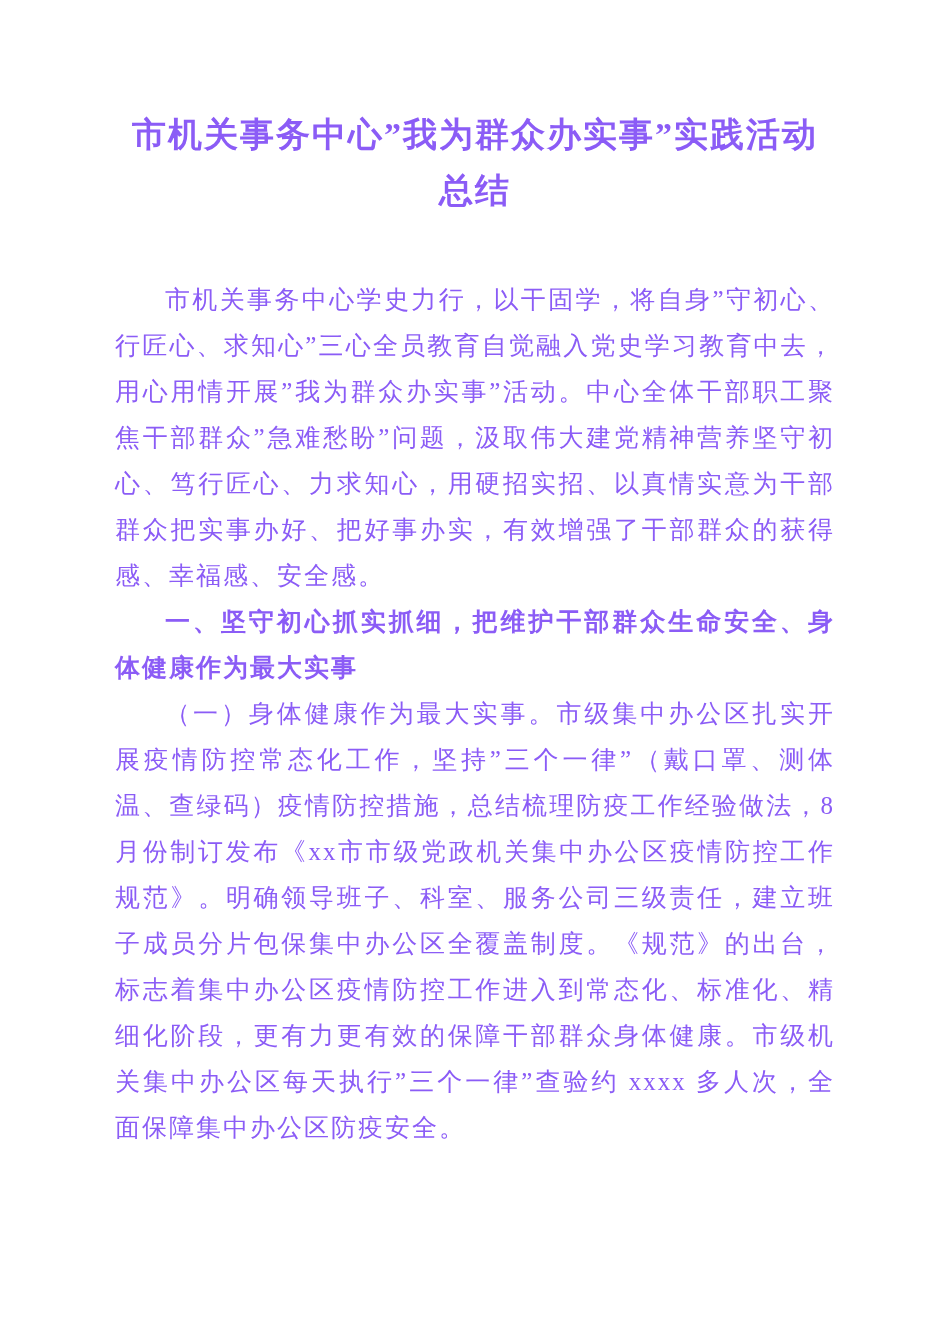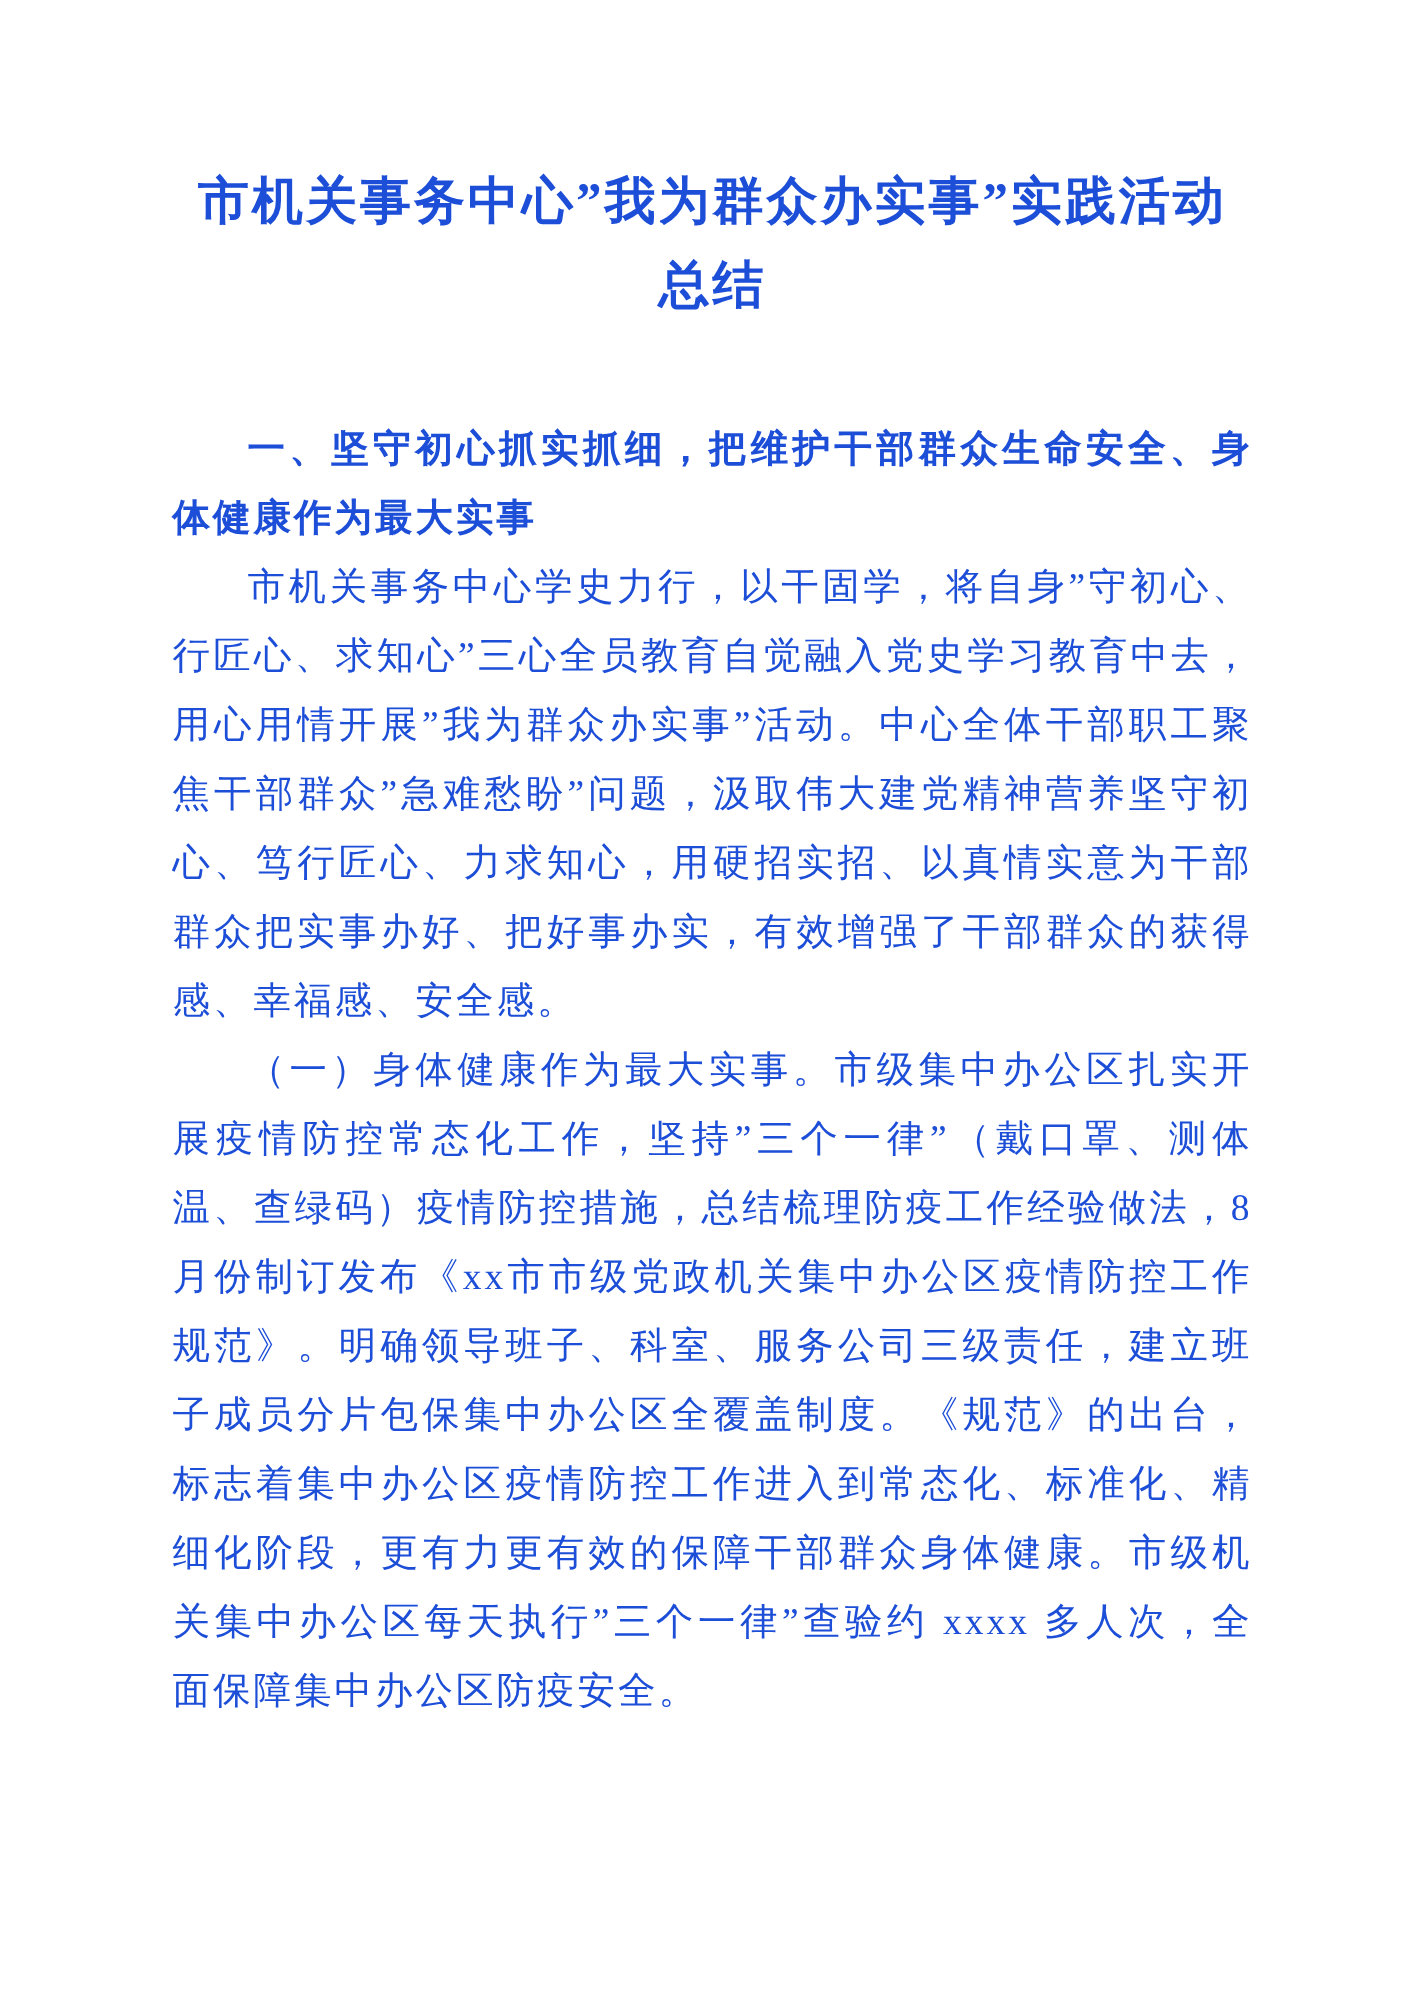--- a/index.html
+++ b/index.html
@@ -10,21 +10,21 @@
   .page {
     position: relative;
     width: 950px;
     height: 1344px;
     margin: 0 auto;
     background: #ffffff;
     box-sizing: border-box;
     padding: 55px 115px 40px 115px;
     overflow: hidden;
     font-family: "Liberation Serif", "DejaVu Serif", serif;
-    color: #1d4ed8;
+    color: #8b5cf6;
   }
   .doc-title {
     font-size: 34px;
     font-weight: bold;
     line-height: 56px;
     letter-spacing: 2px;
     text-align: center;
     margin: 52px 0 58px 0;
   }
   .para {
@@ -43,19 +43,19 @@
     font-style: normal;
   }
 </style>
 </head>
 <body>
 
 <div class="page">
 
   <h1 class="doc-title">市机关事务中心”我为群众办实事”实践活动总结</h1>
 
+  <p class="para">市机关事务中心学史力行，以干固学，将自身”守初心、行匠心、求知心”三心全员教育自觉融入党史学习教育中去，用心用情开展”我为群众办实事”活动。中心全体干部职工聚焦干部群众”急难愁盼”问题，汲取伟大建党精神营养坚守初心、笃行匠心、力求知心，用硬招实招、以真情实意为干部群众把实事办好、把好事办实，有效增强了干部群众的获得感、幸福感、安全感。</p>
+
   <p class="para bold-heading">一、坚守初心抓实抓细，把维护干部群众生命安全、身体健康作为最大实事</p>
-
-  <p class="para">市机关事务中心学史力行，以干固学，将自身”守初心、行匠心、求知心”三心全员教育自觉融入党史学习教育中去，用心用情开展”我为群众办实事”活动。中心全体干部职工聚焦干部群众”急难愁盼”问题，汲取伟大建党精神营养坚守初心、笃行匠心、力求知心，用硬招实招、以真情实意为干部群众把实事办好、把好事办实，有效增强了干部群众的获得感、幸福感、安全感。</p>
 
   <p class="para"><span class="lead-in">（一）身体健康作为最大实事。</span><span>市级集中办公区扎实开展疫情防控常态化工作，坚持”三个一律”（戴口罩、测体温、查绿码）疫情防控措施，总结梳理防疫工作经验做法，8 月份制订发布《xx市市级党政机关集中办公区疫情防控工作规范》。明确领导班子、科室、服务公司三级责任，建立班子成员分片包保集中办公区全覆盖制度。《规范》的出台，标志着集中办公区疫情防控工作进入到常态化、标准化、精细化阶段，更有力更有效的保障干部群众身体健康。市级机关集中办公区每天执行”三个一律”查验约 xxxx 多人次，全面保障集中办公区防疫安全。</span></p>
 
 </div>
 
 </body></html>

